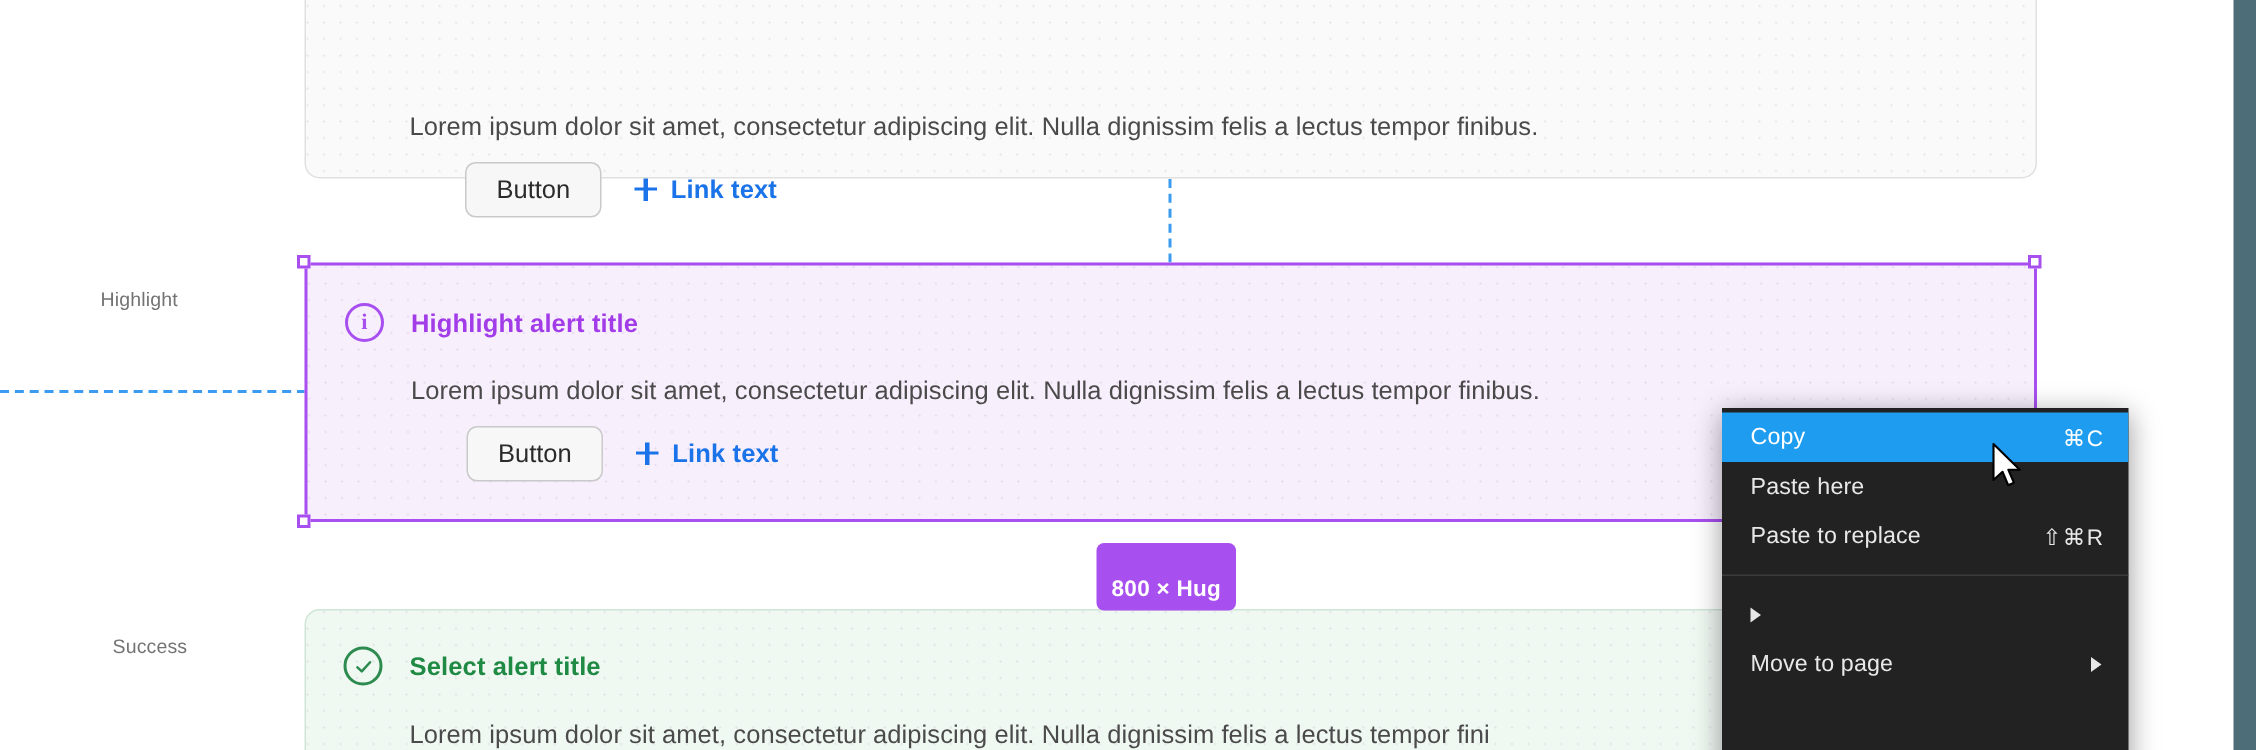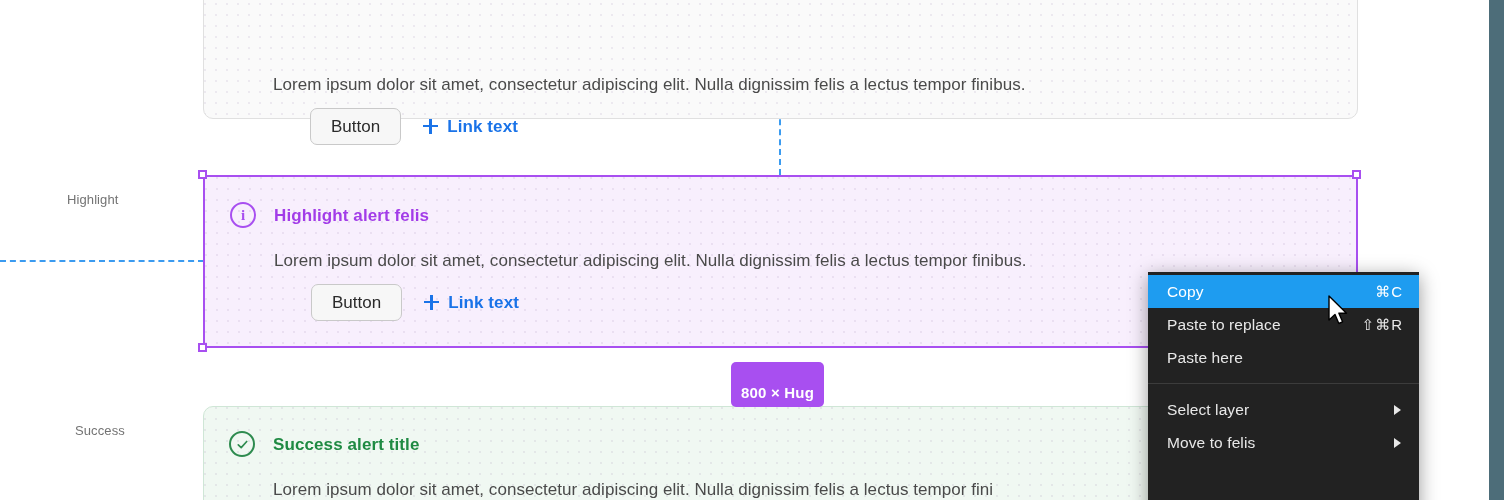--- a/index.html
+++ b/index.html
@@ -195,21 +195,21 @@
         <span class="plus-icon"></span>
         <span class="link-text">Link text</span>
       </span>
     </div>
   </div>
 
   <div class="alert alert-highlight">
     <div class="alert-icon icon-purple" style="top:25px;">
       <span class="glyph">i</span>
     </div>
-    <div class="alert-title" style="top:29px; color:#a23ce8;">Highlight alert felis</div>
+    <div class="alert-title" style="top:29px; color:#a23ce8;">Highlight alert title</div>
     <div class="alert-body" style="top:62px;">Lorem ipsum dolor sit amet, consectetur adipiscing elit. Nulla dignissim felis a lectus tempor finibus.</div>
     <div class="alert-actions" style="top:107px;">
       <button class="btn">Button</button>
       <span class="linkwrap">
         <span class="plus-icon"></span>
         <span class="link-text">Link text</span>
       </span>
     </div>
   </div>
 
@@ -219,51 +219,50 @@
   <div class="handle" style="left:1352px; top:343px;"></div>
 
   <div class="size-badge">800 × Hug</div>
 
   <div class="alert alert-success">
     <div class="alert-icon icon-green" style="top:24px;">
       <svg width="15" height="15" viewBox="0 0 16 16" aria-hidden="true">
         <polyline points="3.5,8.4 6.6,11.3 12.5,4.8" fill="none" stroke="#2e8b4f" stroke-width="1.8" stroke-linecap="round" stroke-linejoin="round"></polyline>
       </svg>
     </div>
-    <div class="alert-title" style="top:28px; color:#1f8a43;">Success alert title</div>
+    <div class="alert-title" style="top:28px; color:#1f8a43;">Select alert title</div>
     <div class="alert-body" style="top:61px;">Lorem ipsum dolor sit amet, consectetur adipiscing elit. Nulla dignissim felis a lectus tempor fini</div>
   </div>
 
   <div class="ctx-menu">
 
     <div class="ctx-item selected">
       <span class="ctx-label">Copy</span>
       <span class="ctx-shortcut">⌘C</span>
     </div>
 
     <div class="ctx-item">
+      <span class="ctx-label">Paste here</span>
+      <span class="ctx-shortcut"></span>
+    </div>
+
+    <div class="ctx-item">
       <span class="ctx-label">Paste to replace</span>
       <span class="ctx-shortcut">⇧⌘R</span>
     </div>
 
-    <div class="ctx-item">
-      <span class="ctx-label">Paste here</span>
-      <span class="ctx-shortcut"></span>
-    </div>
-
 
     <div class="ctx-sep"></div>
 
     <div class="ctx-item">
-      <span class="ctx-label">Select layer</span>
       <span class="ctx-arrow"></span>
     </div>
 
     <div class="ctx-item">
-      <span class="ctx-label">Move to felis</span>
+      <span class="ctx-label">Move to page</span>
       <span class="ctx-arrow"></span>
     </div>
   </div>
 
   <div class="cursor">
     <svg width="22" height="32" viewBox="0 0 22 32">
       <path d="M2,1 L2,25 L8,19.5 L11.8,28.5 L15.6,26.8 L11.9,18.2 L19.5,18.2 Z" fill="#ffffff" stroke="#000000" stroke-width="1.4" stroke-linejoin="round"></path>
     </svg>
   </div>
 

